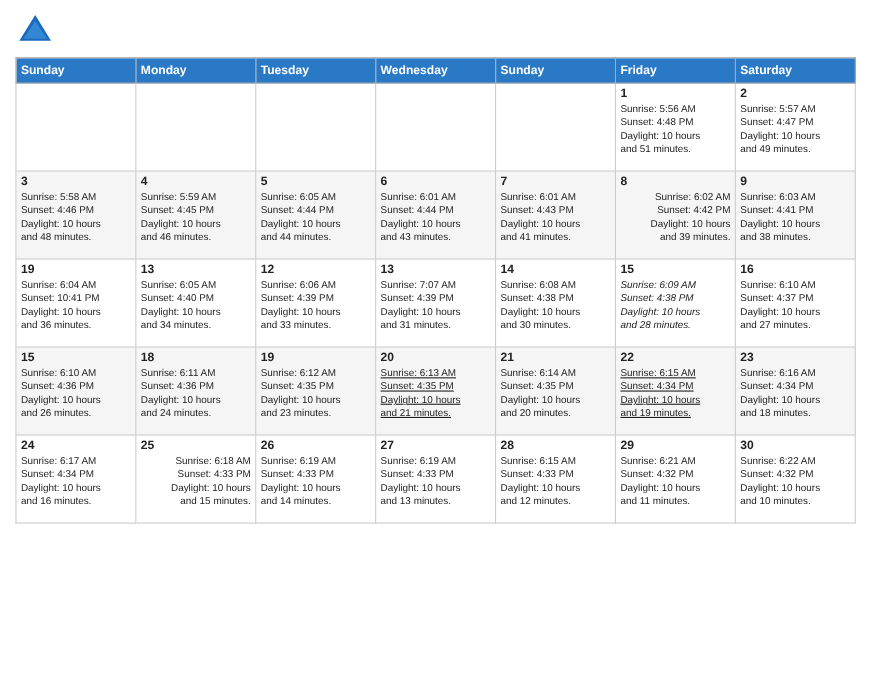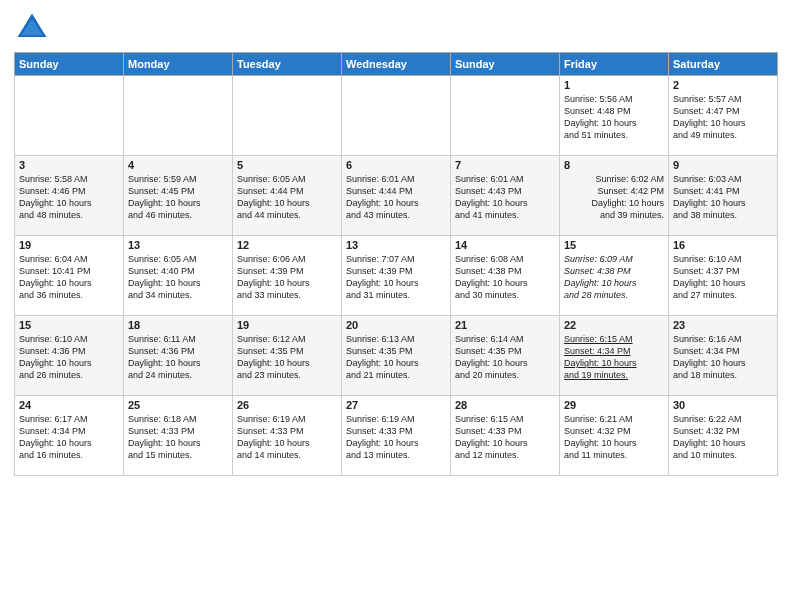--- a/index.html
+++ b/index.html
@@ -263,21 +263,21 @@
           </td>
           <td>
             <span class="day-num">19</span>
             <div class="cell-content" style="white-space: pre-line;">Sunrise: 6:12 AM
 Sunset: 4:35 PM
 Daylight: 10 hours
 and 23 minutes.</div>
           </td>
           <td>
             <span class="day-num">20</span>
-            <div class="cell-content" style="white-space: pre-line;">Sunrise: 6:13 AM
+            <div class="cell-content" style="white-space: pre-line; text-decoration: underline;">Sunrise: 6:13 AM
 Sunset: 4:35 PM
 Daylight: 10 hours
 and 21 minutes.</div>
           </td>
           <td>
             <span class="day-num">21</span>
             <div class="cell-content" style="white-space: pre-line;">Sunrise: 6:14 AM
 Sunset: 4:35 PM
 Daylight: 10 hours
 and 20 minutes.</div>
@@ -300,21 +300,21 @@
         <tr>
           <td>
             <span class="day-num">24</span>
             <div class="cell-content" style="white-space: pre-line;">Sunrise: 6:17 AM
 Sunset: 4:34 PM
 Daylight: 10 hours
 and 16 minutes.</div>
           </td>
           <td>
             <span class="day-num">25</span>
-            <div class="cell-content" style="white-space: pre-line;">Sunrise: 6:18 AM
+            <div class="cell-content" style="white-space: pre-line; text-align: right;">Sunrise: 6:18 AM
 Sunset: 4:33 PM
 Daylight: 10 hours
 and 15 minutes.</div>
           </td>
           <td>
             <span class="day-num">26</span>
             <div class="cell-content" style="white-space: pre-line;">Sunrise: 6:19 AM
 Sunset: 4:33 PM
 Daylight: 10 hours
 and 14 minutes.</div>

